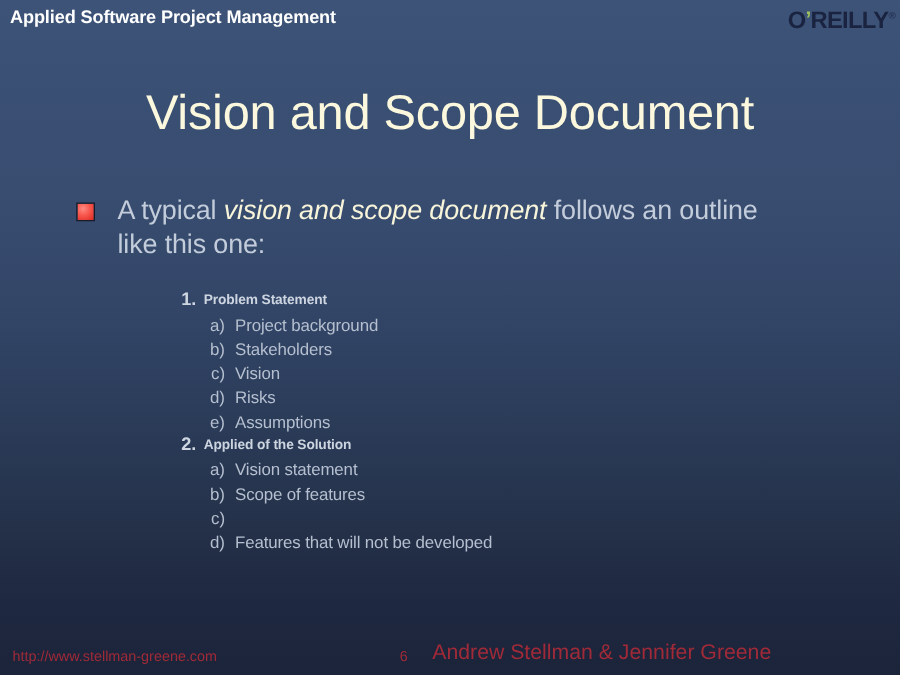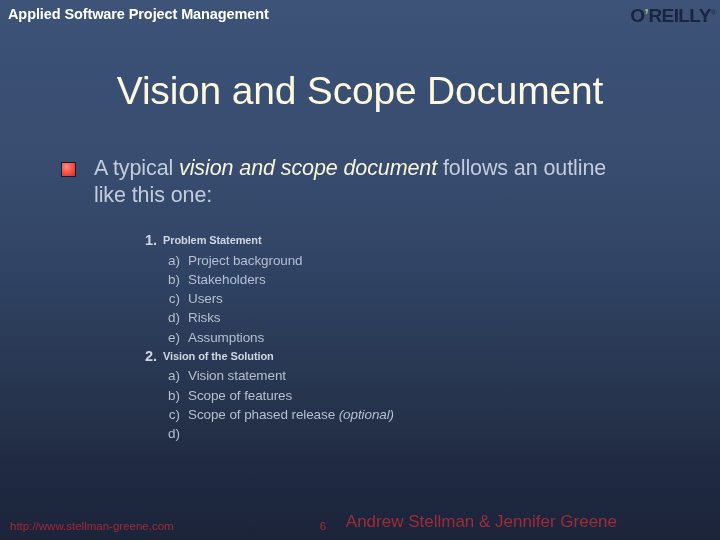--- a/index.html
+++ b/index.html
@@ -240,49 +240,49 @@
     <div class="sub-item">
       <span class="sub-label">a)</span>
       <span class="sub-text">Project background</span>
     </div>
     <div class="sub-item">
       <span class="sub-label">b)</span>
       <span class="sub-text">Stakeholders</span>
     </div>
     <div class="sub-item">
       <span class="sub-label">c)</span>
-      <span class="sub-text">Users</span>
+      <span class="sub-text">Vision</span>
     </div>
     <div class="sub-item">
       <span class="sub-label">d)</span>
       <span class="sub-text">Risks</span>
     </div>
     <div class="sub-item">
       <span class="sub-label">e)</span>
       <span class="sub-text">Assumptions</span>
     </div>
 
     <div class="num-item">
       <span class="num-label">2.</span>
-      <span class="num-text">Vision of the Solution</span>
+      <span class="num-text">Applied of the Solution</span>
     </div>
     <div class="sub-item">
       <span class="sub-label">a)</span>
       <span class="sub-text">Vision statement</span>
     </div>
     <div class="sub-item">
       <span class="sub-label">b)</span>
       <span class="sub-text">Scope of features</span>
     </div>
     <div class="sub-item">
       <span class="sub-label">c)</span>
-      <span class="sub-text"><span>Scope of phased release </span><span class="opt">(optional)</span></span>
     </div>
     <div class="sub-item">
       <span class="sub-label">d)</span>
+      <span class="sub-text">Features that will not be developed</span>
     </div>
 
   </div>
 
   <div id="footer">
     <div id="footer-url">http://www.stellman-greene.com</div>
     <div id="footer-page">6</div>
     <div id="footer-authors">Andrew Stellman &amp; Jennifer Greene</div>
   </div>
 

